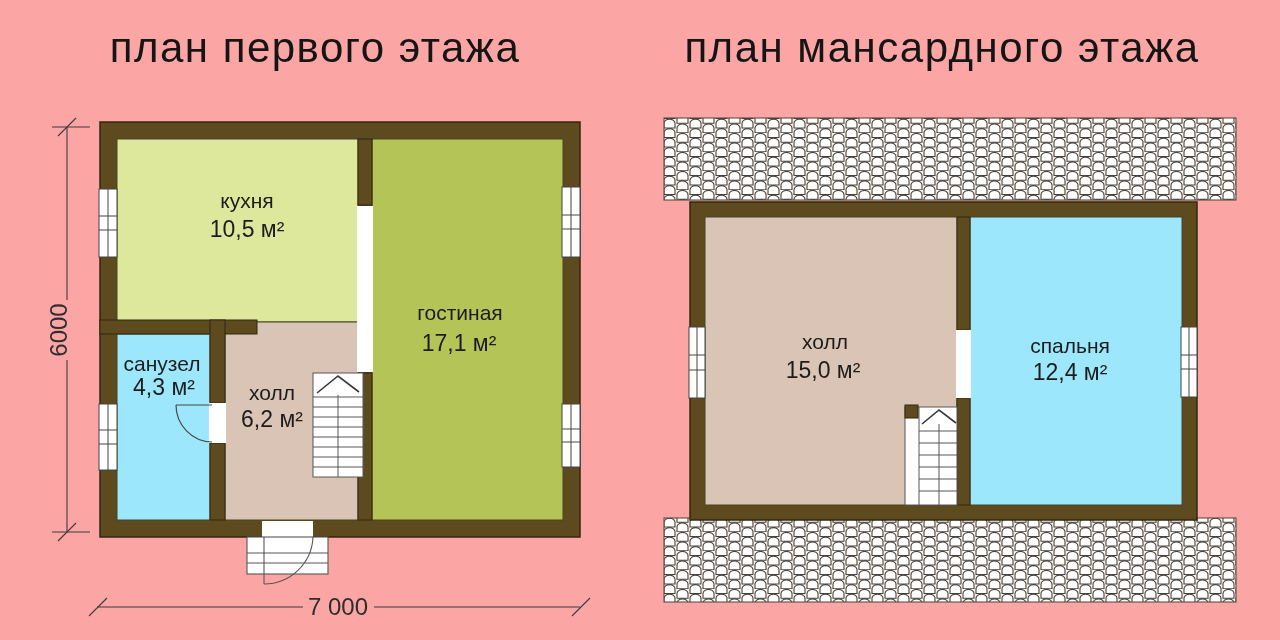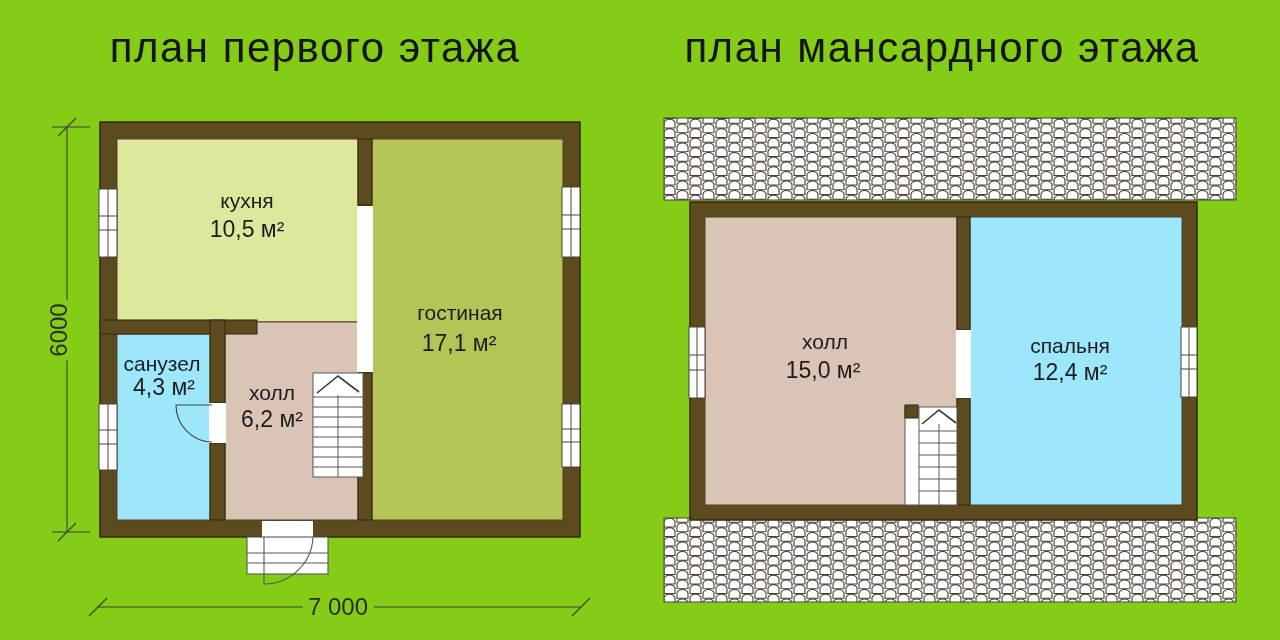--- a/index.html
+++ b/index.html
@@ -1,16 +1,16 @@
 <!DOCTYPE html>
 <html><head>
 <meta charset="utf-8">
 <style>
   html,body{margin:0;padding:0;background:#ffffff;}
-  .canvas{position:relative;width:1280px;height:640px;background:#84cc16;overflow:hidden;}
+  .canvas{position:relative;width:1280px;height:640px;background:#fca5a5;overflow:hidden;}
   svg{display:block;}
   text{font-family:"Liberation Sans","DejaVu Sans",sans-serif;fill:#1c1c1c;}
   .title{font-size:42px;letter-spacing:1.5px;fill:#151515;}
   .room-name{font-size:21px;}
   .room-area{font-size:23px;}
   .dim-text{font-size:24px;fill:#2e2e2e;}
 </style>
 </head>
 <body>
 

